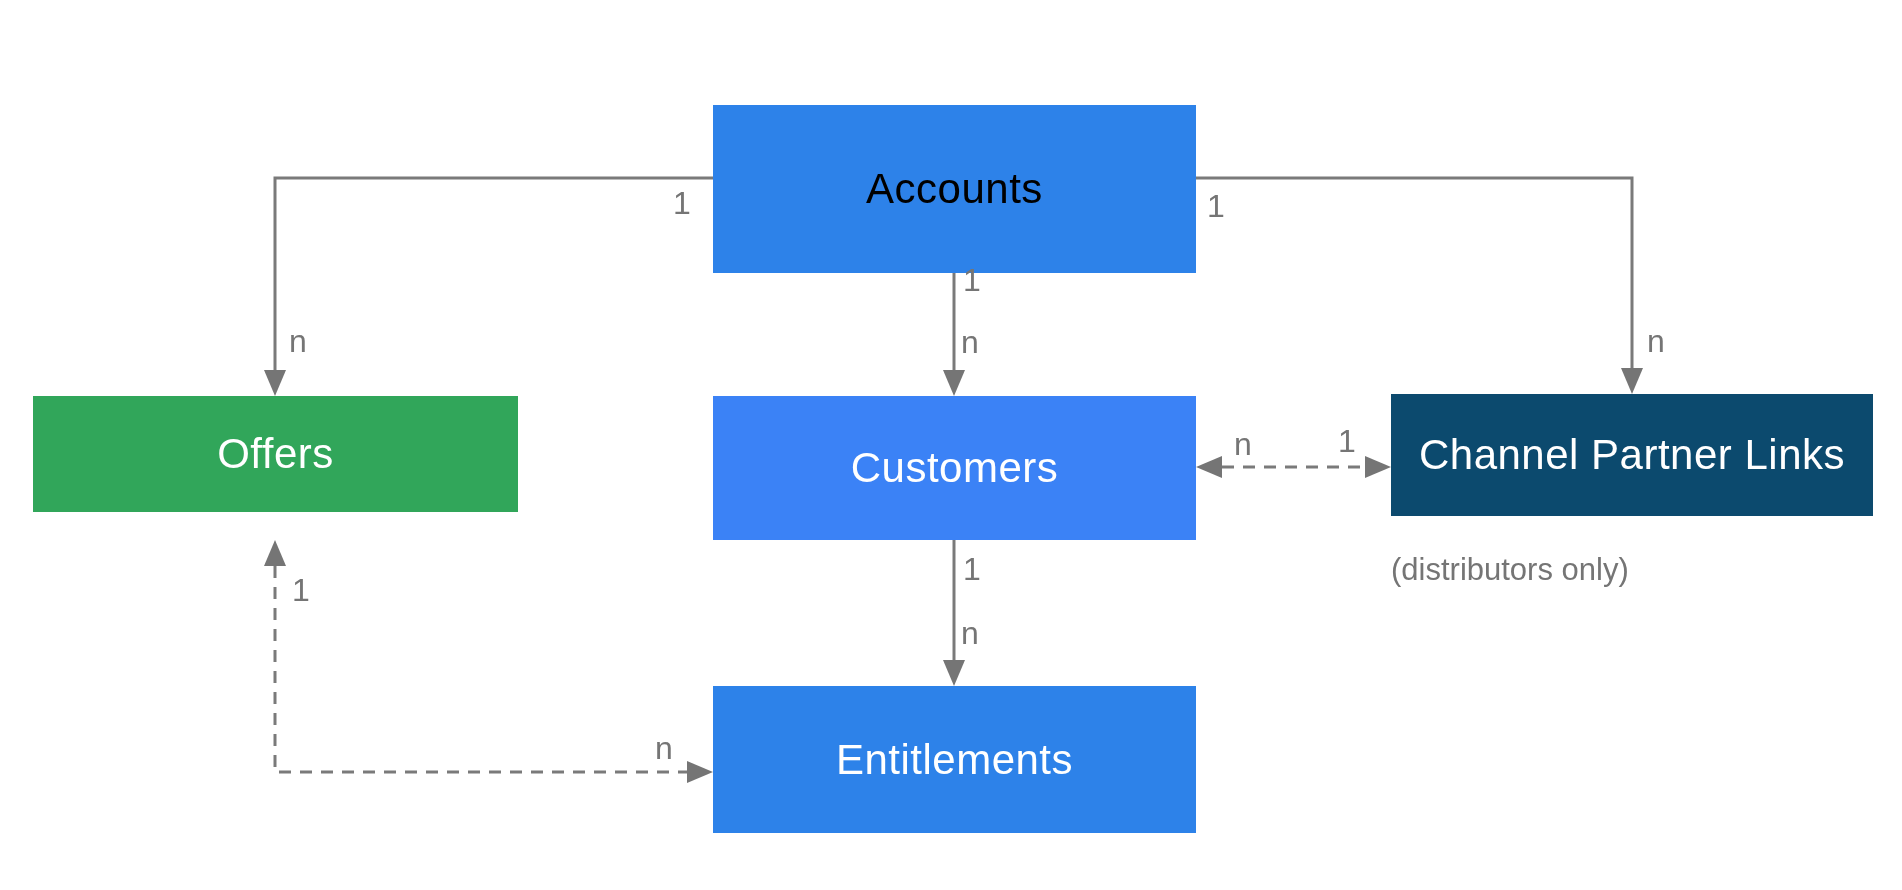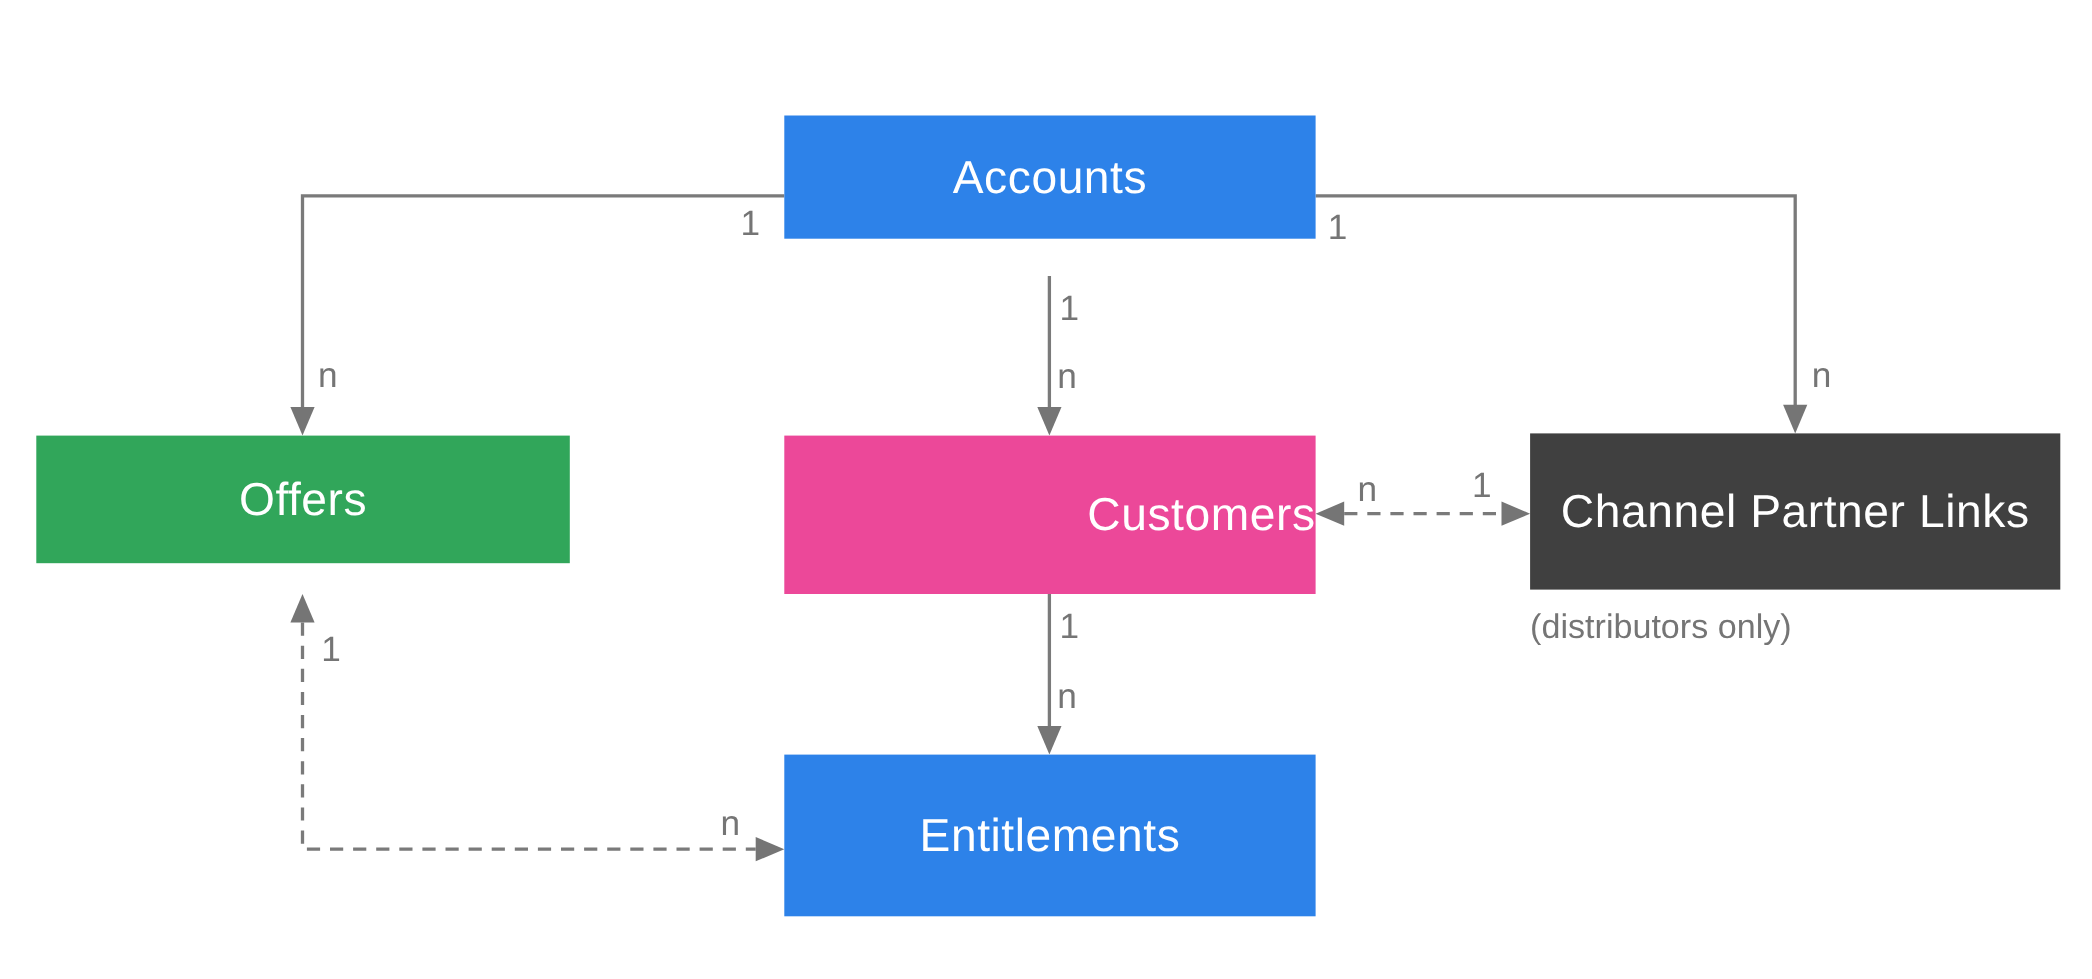--- a/index.html
+++ b/index.html
@@ -96,33 +96,33 @@
       <polygon points="943,660 965,660 954,686"></polygon>
     </g>
 
     <g>
       <path class="dashed" d="M 275 566 V 772 H 687"></path>
       <polygon points="264,566 286,566 275,540"></polygon>
       <polygon points="687,761 687,783 713,772"></polygon>
     </g>
   </svg>
 
-  <div class="node" style="left: 713px; top: 105px; width: 483px; height: 112px; background: rgb(45, 130, 233); color: #ffffff;">
+  <div class="node" style="left: 713px; top: 105px; width: 483px; height: 168px; background: rgb(45, 130, 233); color: #000000;">
     <span>Accounts</span>
   </div>
 
   <div class="node" style="left: 33px; top: 396px; width: 485px; height: 116px; background: rgb(49, 166, 90); color: rgb(255, 255, 255);">
     <span>Offers</span>
   </div>
 
-  <div class="node" style="left: 713px; top: 396px; width: 483px; height: 144px; background: #ec4899; color: rgb(255, 255, 255); justify-content: flex-end;">
+  <div class="node" style="left: 713px; top: 396px; width: 483px; height: 144px; background: #3b82f6; color: rgb(255, 255, 255);">
     <span>Customers</span>
   </div>
 
-  <div class="node" style="left: 1391px; top: 394px; width: 482px; height: 142px; background: #404040; color: rgb(255, 255, 255);">
+  <div class="node" style="left: 1391px; top: 394px; width: 482px; height: 122px; background: #0c4a6e; color: rgb(255, 255, 255);">
     <span>Channel Partner Links</span>
   </div>
 
   <div class="caption">(distributors only)</div>
 
   <div class="node" style="left: 713px; top: 686px; width: 483px; height: 147px; background: rgb(45, 130, 233); color: rgb(255, 255, 255);">
     <span>Entitlements</span>
   </div>
 
   <span class="mult" style="left:682px; top:203px;">1</span>

